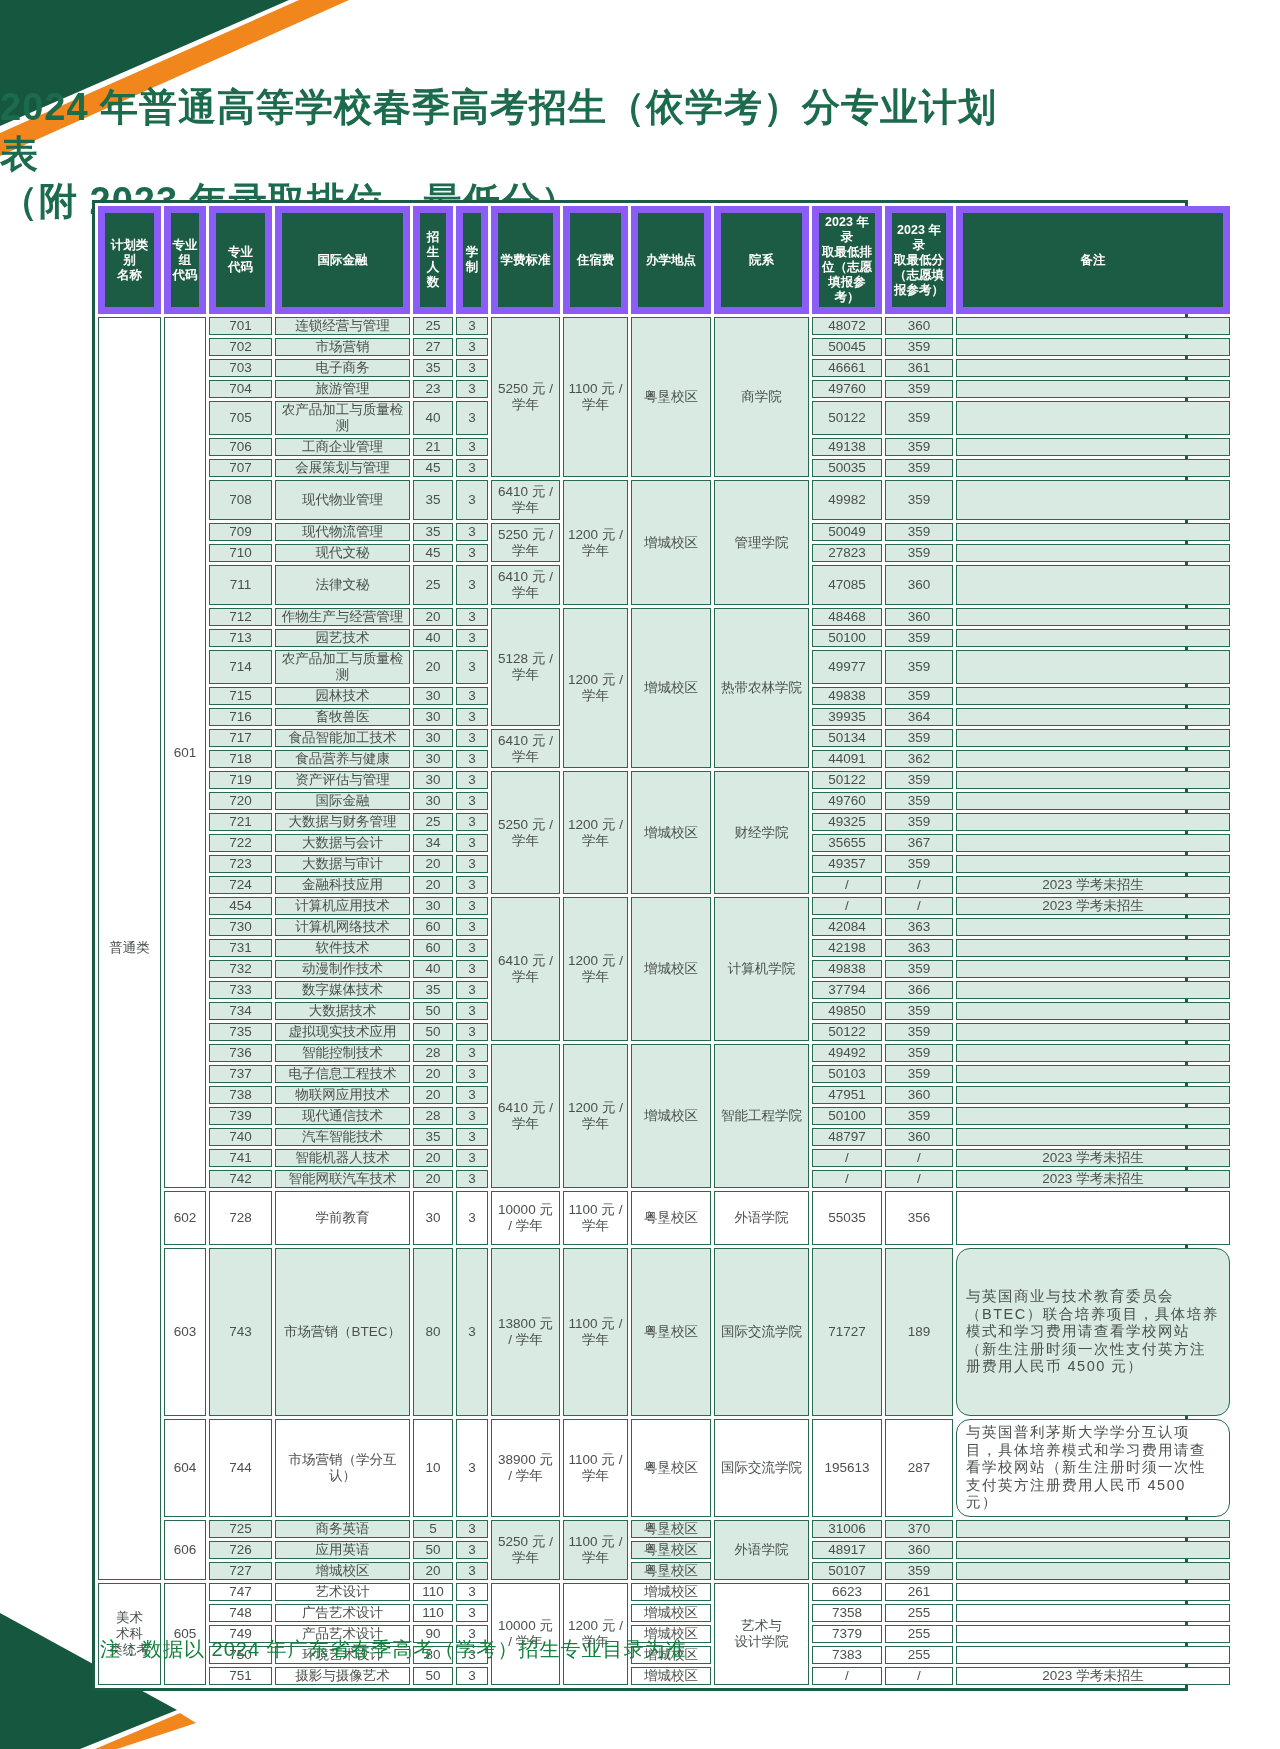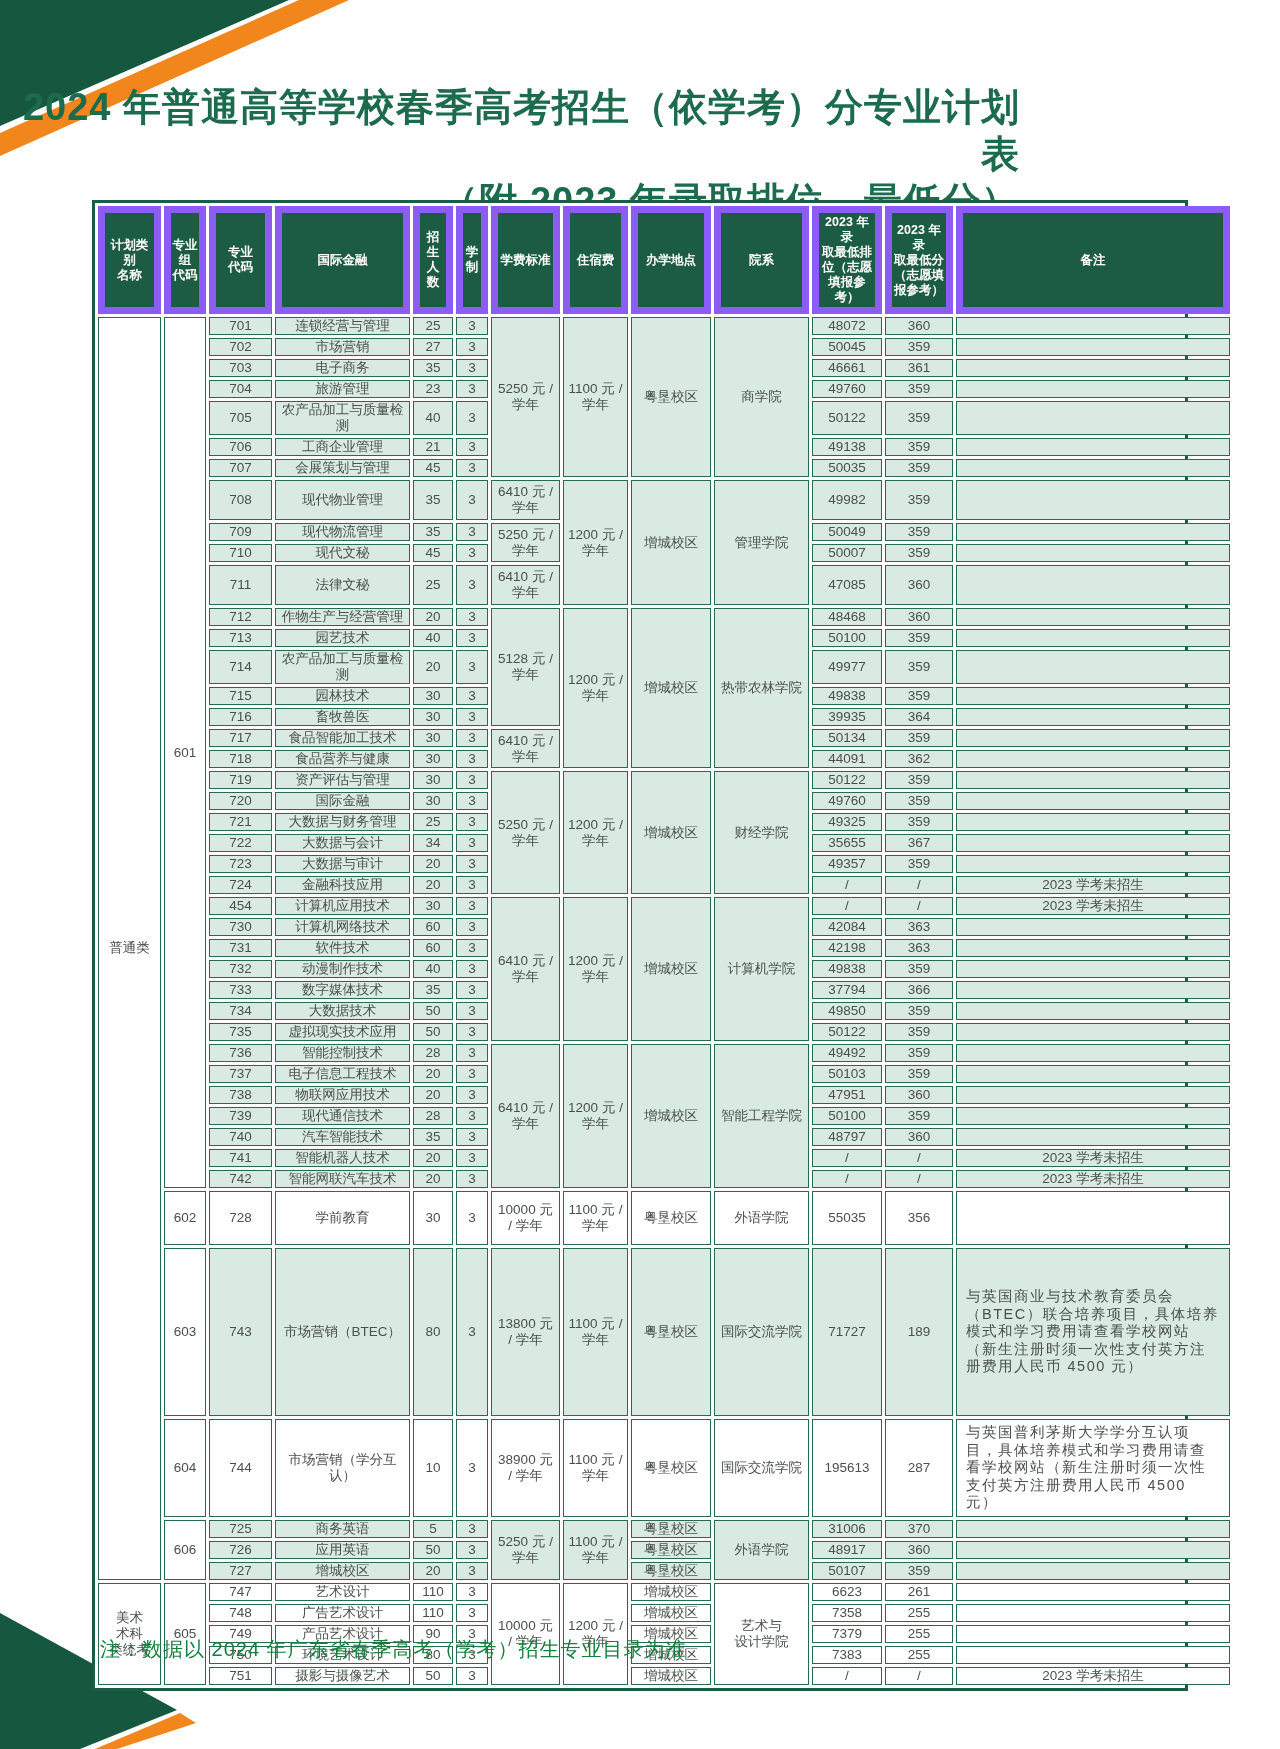--- a/index.html
+++ b/index.html
@@ -1,33 +1,33 @@
 <!DOCTYPE html>
 <html><head>
 <meta charset="utf-8">
 <style>
   html,body{margin:0;padding:0;}
   body{width:1280px;height:1749px;position:relative;background:#ffffff;overflow:hidden;
        font-family:"Liberation Sans","DejaVu Sans",sans-serif;}
   .deco{position:absolute;left:0;top:0;pointer-events:none;}
-  .title{position:absolute;top:84px;left:0;width:1020px;text-align:right;
+  .title{position:absolute;top:84px;left:0;width:1020px;text-align:left;
          color:#1b6b4c;font-weight:800;font-size:38px;line-height:47px;letter-spacing:1px;}
   .tablewrap{position:absolute;left:92px;top:200px;width:1096px;border:3px solid #1d5c44;
              box-sizing:border-box;background:#ffffff;}
   table{width:100%;border-collapse:separate;border-spacing:3px;table-layout:fixed;}
   th{background:#1d5c44;color:#ffffff;font-size:12.5px;font-weight:700;padding:2px 1px;
      white-space:pre-line;line-height:15px;border:7px solid #8b5cf6;overflow:hidden;}
   td{border:1.5px solid #276a4f;text-align:center;vertical-align:middle;color:#4a514c;
      font-size:13.5px;line-height:16px;padding:0 2px;white-space:pre-line;
      box-sizing:border-box;overflow:hidden;}
   tr{height:18px;}
   tr.hh{height:62px;}
   tr.h40{height:40px;} tr.h54{height:54px;padding-left:44px;} tr.h168{height:168px;} tr.h94{height:94px;}
   td.g{background:#d9eae2;} td.w{background:#ffffff;}
-  td.rml{text-align:left;padding:4px 9px;line-height:17.5px;font-size:14.5px;letter-spacing:1.5px;}
+  td.rml{text-align:left;padding:4px 9px;line-height:17.5px;font-size:14.5px;letter-spacing:1.5px;border-radius:14px;}
   .note{position:absolute;left:100px;top:1636px;font-size:20px;color:#15803d;letter-spacing:1px;}
 </style>
 </head>
 <body>
 
 <svg class="deco" width="1280" height="1749" viewBox="0 0 1280 1749">
   <polygon points="0,0 289,0 0,126" fill="#16583f"></polygon>
   <polygon points="299,0 349,0 0,156 0,133" fill="#f0861c"></polygon>
   <polygon points="0,1613 177,1710 80,1749 0,1749" fill="#16583f"></polygon>
   <polygon points="95,1749 180,1713 196,1723 117,1749" fill="#f0861c"></polygon>
@@ -176,21 +176,21 @@
 学年</td>
           <td class="g">50049</td>
           <td class="g">359</td>
           <td class="g"></td>
         </tr>
 <tr>
           <td class="g">710</td>
           <td class="g">现代文秘</td>
           <td class="g">45</td>
           <td class="g">3</td>
-          <td class="g">50007</td>
+          <td class="g">27823</td>
           <td class="g">359</td>
           <td class="g"></td>
         </tr>
 <tr class="h40">
           <td class="g">711</td>
           <td class="g">法律文秘</td>
           <td class="g">25</td>
           <td class="g">3</td>
           <td class="g">6410 元 /
 学年</td>

